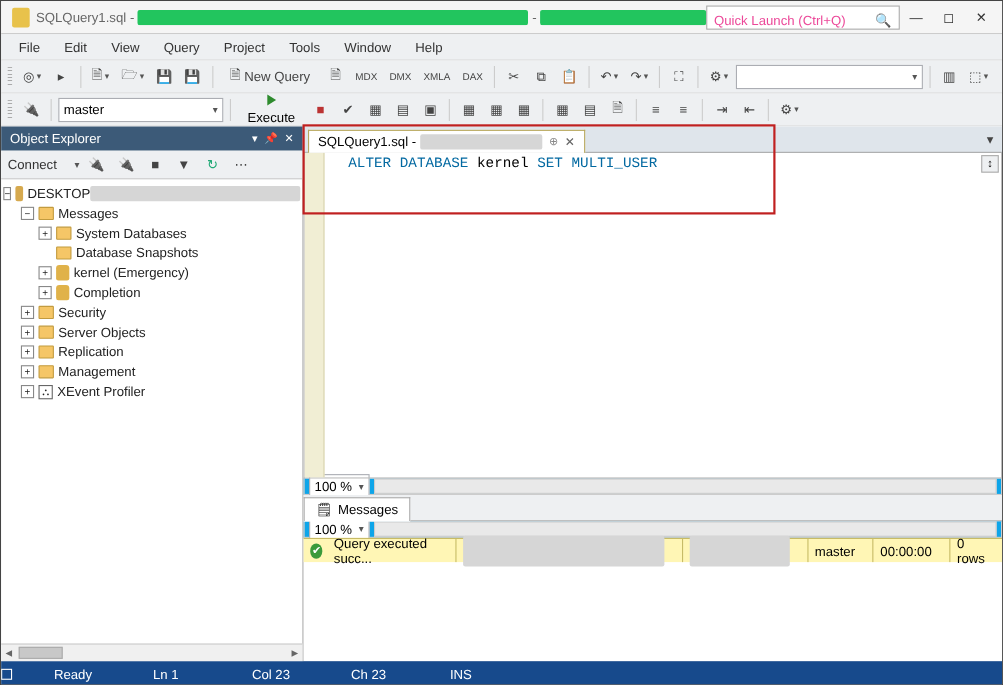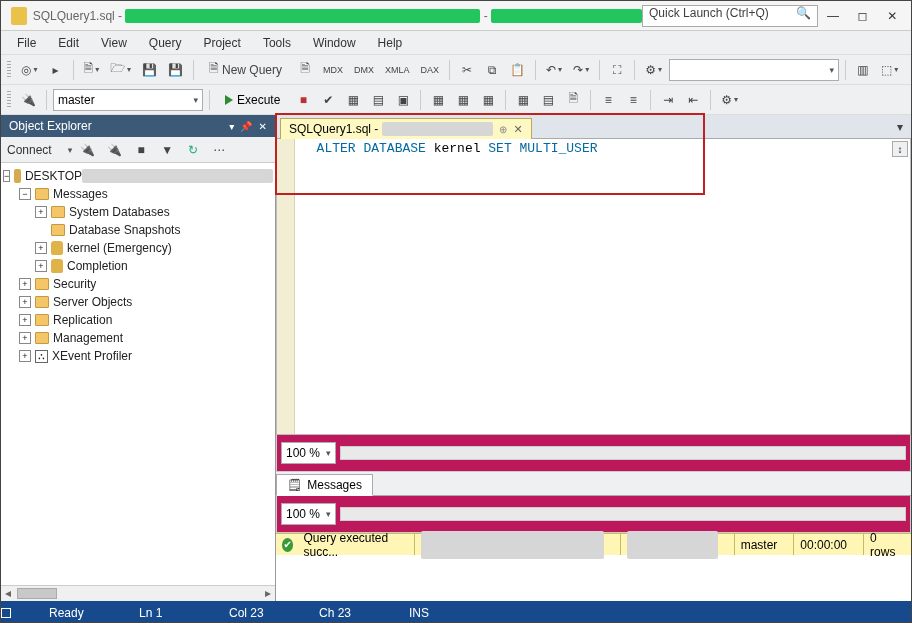--- a/index.html
+++ b/index.html
@@ -24,21 +24,21 @@
   }
   .titlebar .app-icon { width: 18px; height: 18px; margin: 0 6px; background: #e8c24b; border-radius: 2px; position: relative; }
   .titlebar .title-text { flex: 0 0 auto; color: #666; white-space: nowrap; overflow: hidden; }
   .titlebar .title-blur {
     display:inline-block; background:#22c55e; color:transparent; border-radius:2px;
     filter: blur(0.3px);
   }
   .titlebar .spacer { flex: 1; }
   .titlebar .quick-launch {
     width: 200px; height: 22px; border: 1px solid #aaa; background: #fff;
-    display: flex; align-items: flex-start; padding: 0 6px; font-size: 12px; color: #404040;
+    display: flex; align-items: flex-end; padding: 0 6px; font-size: 12px; color: #ec4899;
     justify-content: space-between;
   }
   .titlebar .winbtn {
     width: 34px; height: 28px; display:flex; align-items:center; justify-content:center;
     font-family: "Segoe UI Symbol", sans-serif; font-size: 12px; color:#333; cursor:pointer;
   }
   
   .menubar {
     background: #eef0f2; height: 24px; display:flex; align-items:center; padding: 0 6px;
     border-bottom: 1px solid #ddd; gap: 2px;
@@ -58,20 +58,21 @@
   .tbtn-text { padding: 0 8px; }
   .sep { width:1px; height:20px; background:#ccc; margin:0 3px; }
   .combo {
     height:22px; border:1px solid #abadb3; background:#fff; display:flex; align-items:center;
     padding:0 4px; min-width:60px; justify-content: space-between; font-size:12px;
   }
   .combo .arrow { font-size:9px; color:#555; margin-left:6px; }
   .execute-btn {
     display:flex; align-items:center; gap:4px; padding: 2px 8px; cursor:pointer;
     border:1px solid transparent;
+    flex-direction:column;
   }
   .play { width:0; height:0; border-left:8px solid #2e8b2e; border-top:5px solid transparent; border-bottom:5px solid transparent; }
   
   .mainarea { display:flex; height: calc(623px - 30px - 24px - 30px - 30px - 23px); }
   
   .object-explorer {
     width: 275px; background:#fff; border-right:1px solid #999; display:flex; flex-direction:column;
   }
   .panel-header {
     background:#3c5a78; color:#fff; height:22px; display:flex; align-items:center;
@@ -97,40 +98,40 @@
   .blur { background:#d6d6d6; color:transparent; border-radius:2px; }
   .oe-scroll { height:16px; background:#f0f0f0; border-top:1px solid #ccc; display:flex; }
   .oe-scroll .thumb { width:40px; background:#c8c8c8; margin:2px; border:1px solid #aaa; }
   
   .editor-side { flex:1; display:flex; flex-direction:column; background:#fff; position:relative; }
   .doc-tabs {
     height:24px; background:#dfe5eb; display:flex; align-items:flex-end; padding-left:4px;
     border-bottom:1px solid #aaa;
   }
   .doc-tab {
-    background:#fef9c3; border:1px solid #b8a85d; border-bottom:none;
+    background:#ffffff; border:1px solid #b8a85d; border-bottom:none;
     padding:3px 8px; display:flex; align-items:center; gap:6px; font-size:12px;
     position:relative; top:1px;
   }
   .doc-tab .pin { font-size:10px; color:#888; }
   .doc-tab .close { font-size:11px; color:#666; cursor:pointer; }
   .editor-wrap { flex:0 0 auto; height: 296px; position:relative; display:flex; border:1px solid #bbb; border-top:none; }
   .editor-gutter { width:18px; background:#f1eed4; border-right:1px solid #d8d4b0; }
   .editor {
     flex:1; font-family: Consolas, "Courier New", monospace; font-size:13px;
     padding: 2px 6px; white-space:pre; color:#000; position:relative;
   }
   .kw-blue { color:#0369a1; }
   .kw-black { color:#000000; }
   .highlight-box {
     position:absolute; border:2px solid #c02020; pointer-events:none;
   }
   .exp-btn { position:absolute; right:2px; top:2px; width:16px;height:16px; border:1px solid #aaa; background:#eef0f2; font-size:10px; display:flex;align-items:center;justify-content:center; }
   .zoombar {
-    height:37px; background:#be185d; display:flex; align-items:center; gap:4px;
+    height:15px; background:#0ea5e9; display:flex; align-items:center; gap:4px;
     padding:0 4px; border:1px solid #ccc; border-top:none;
   }
   .zoombar .arrow { font-size:9px; color:#555; }
   
   .msg-tabs { height:24px; background:#eef0f2; display:flex; align-items:flex-end; border-bottom:1px solid #aaa; }
   .msg-tab { background:#fff; border:1px solid #aaa; border-bottom:1px solid #fff; padding:3px 10px; display:flex; align-items:center; gap:5px; position:relative; top:1px; }
   .msg-body {
     flex:1; font-family: Consolas, "Courier New", monospace; font-size:12px;
     padding:6px 10px; color:#333; background:#fff; white-space:pre-wrap;
     border-left:1px solid #ccc; border-right:1px solid #ccc; min-height:80px;

